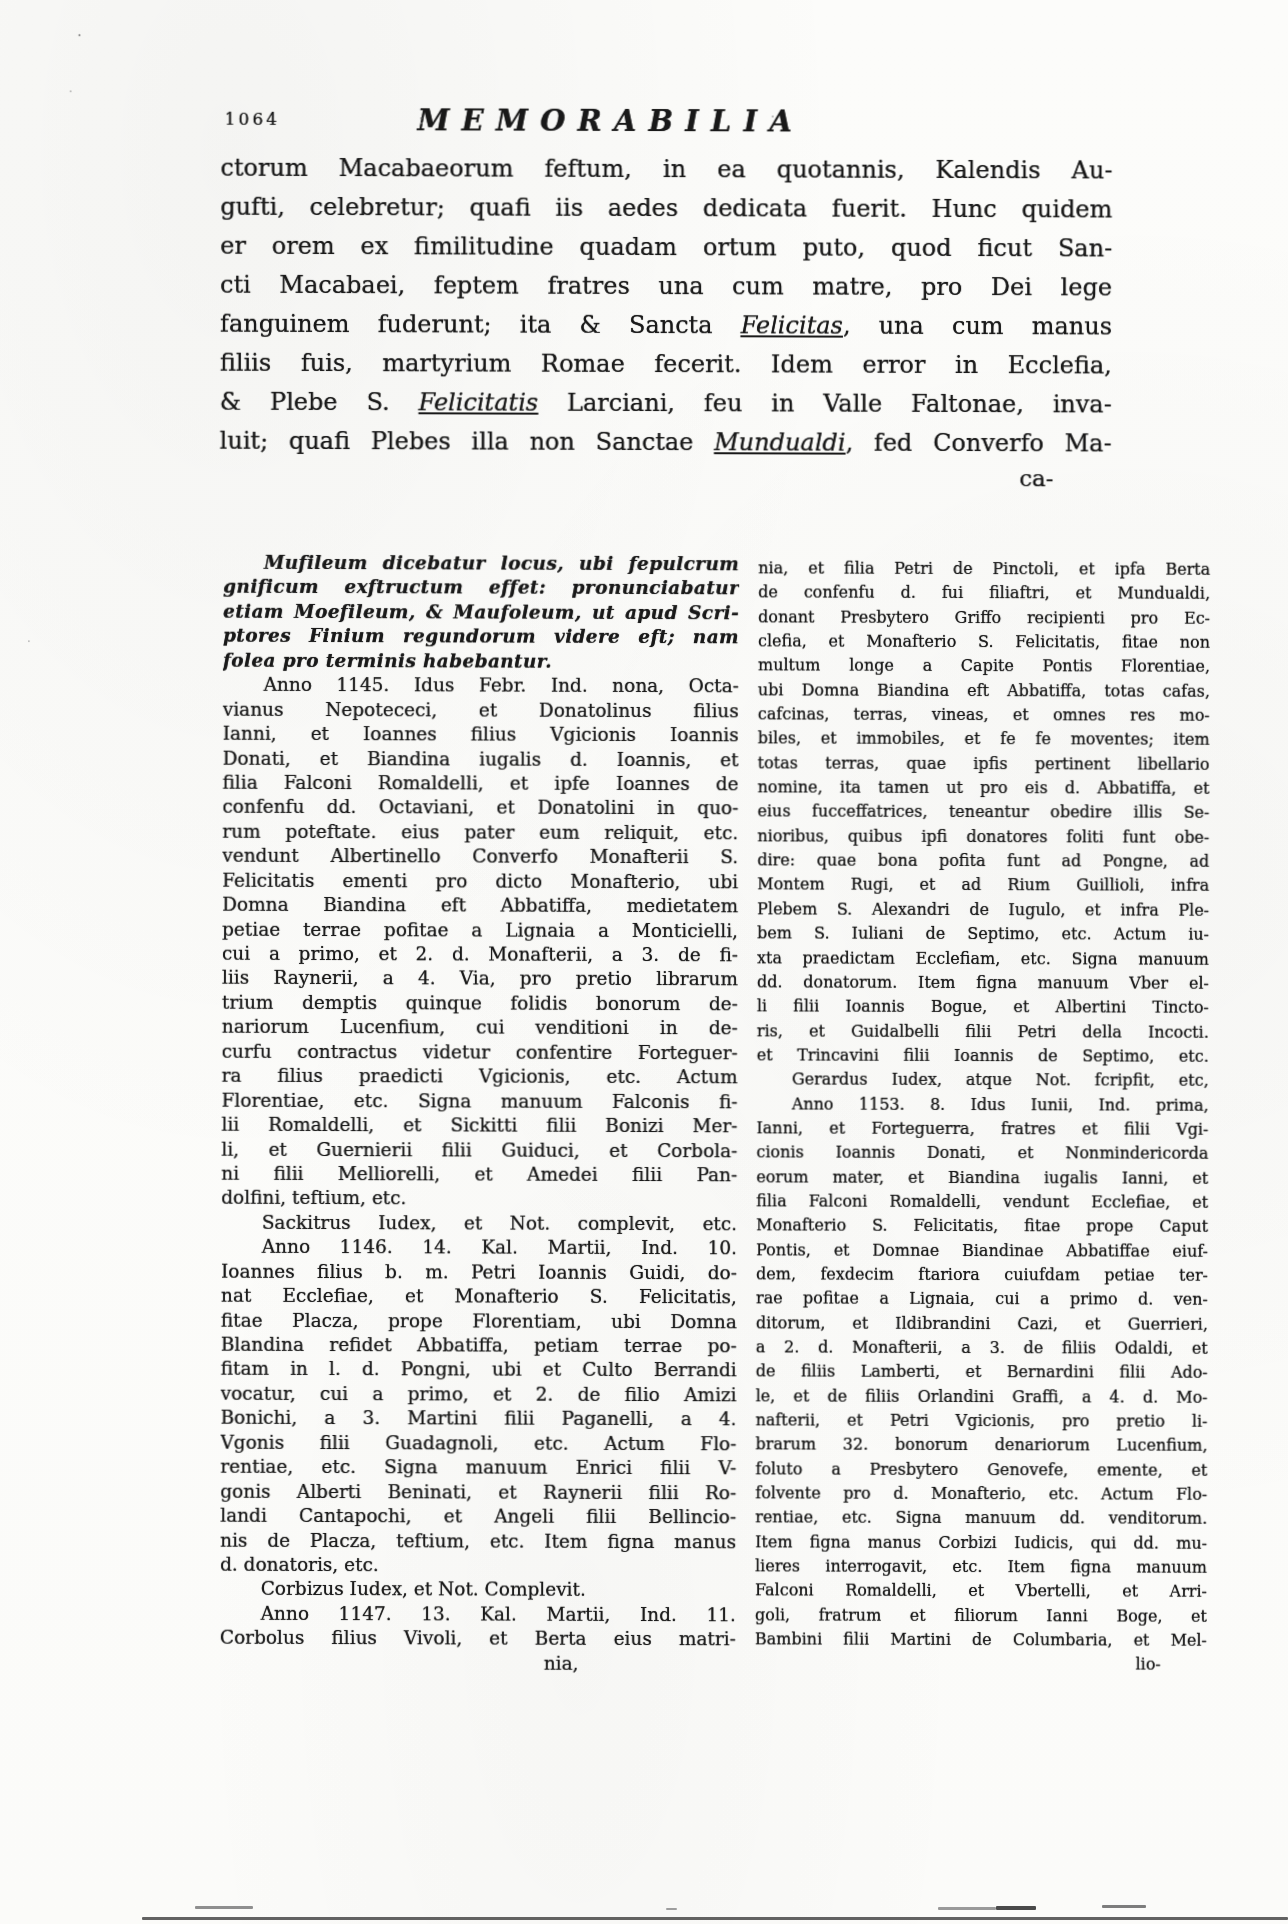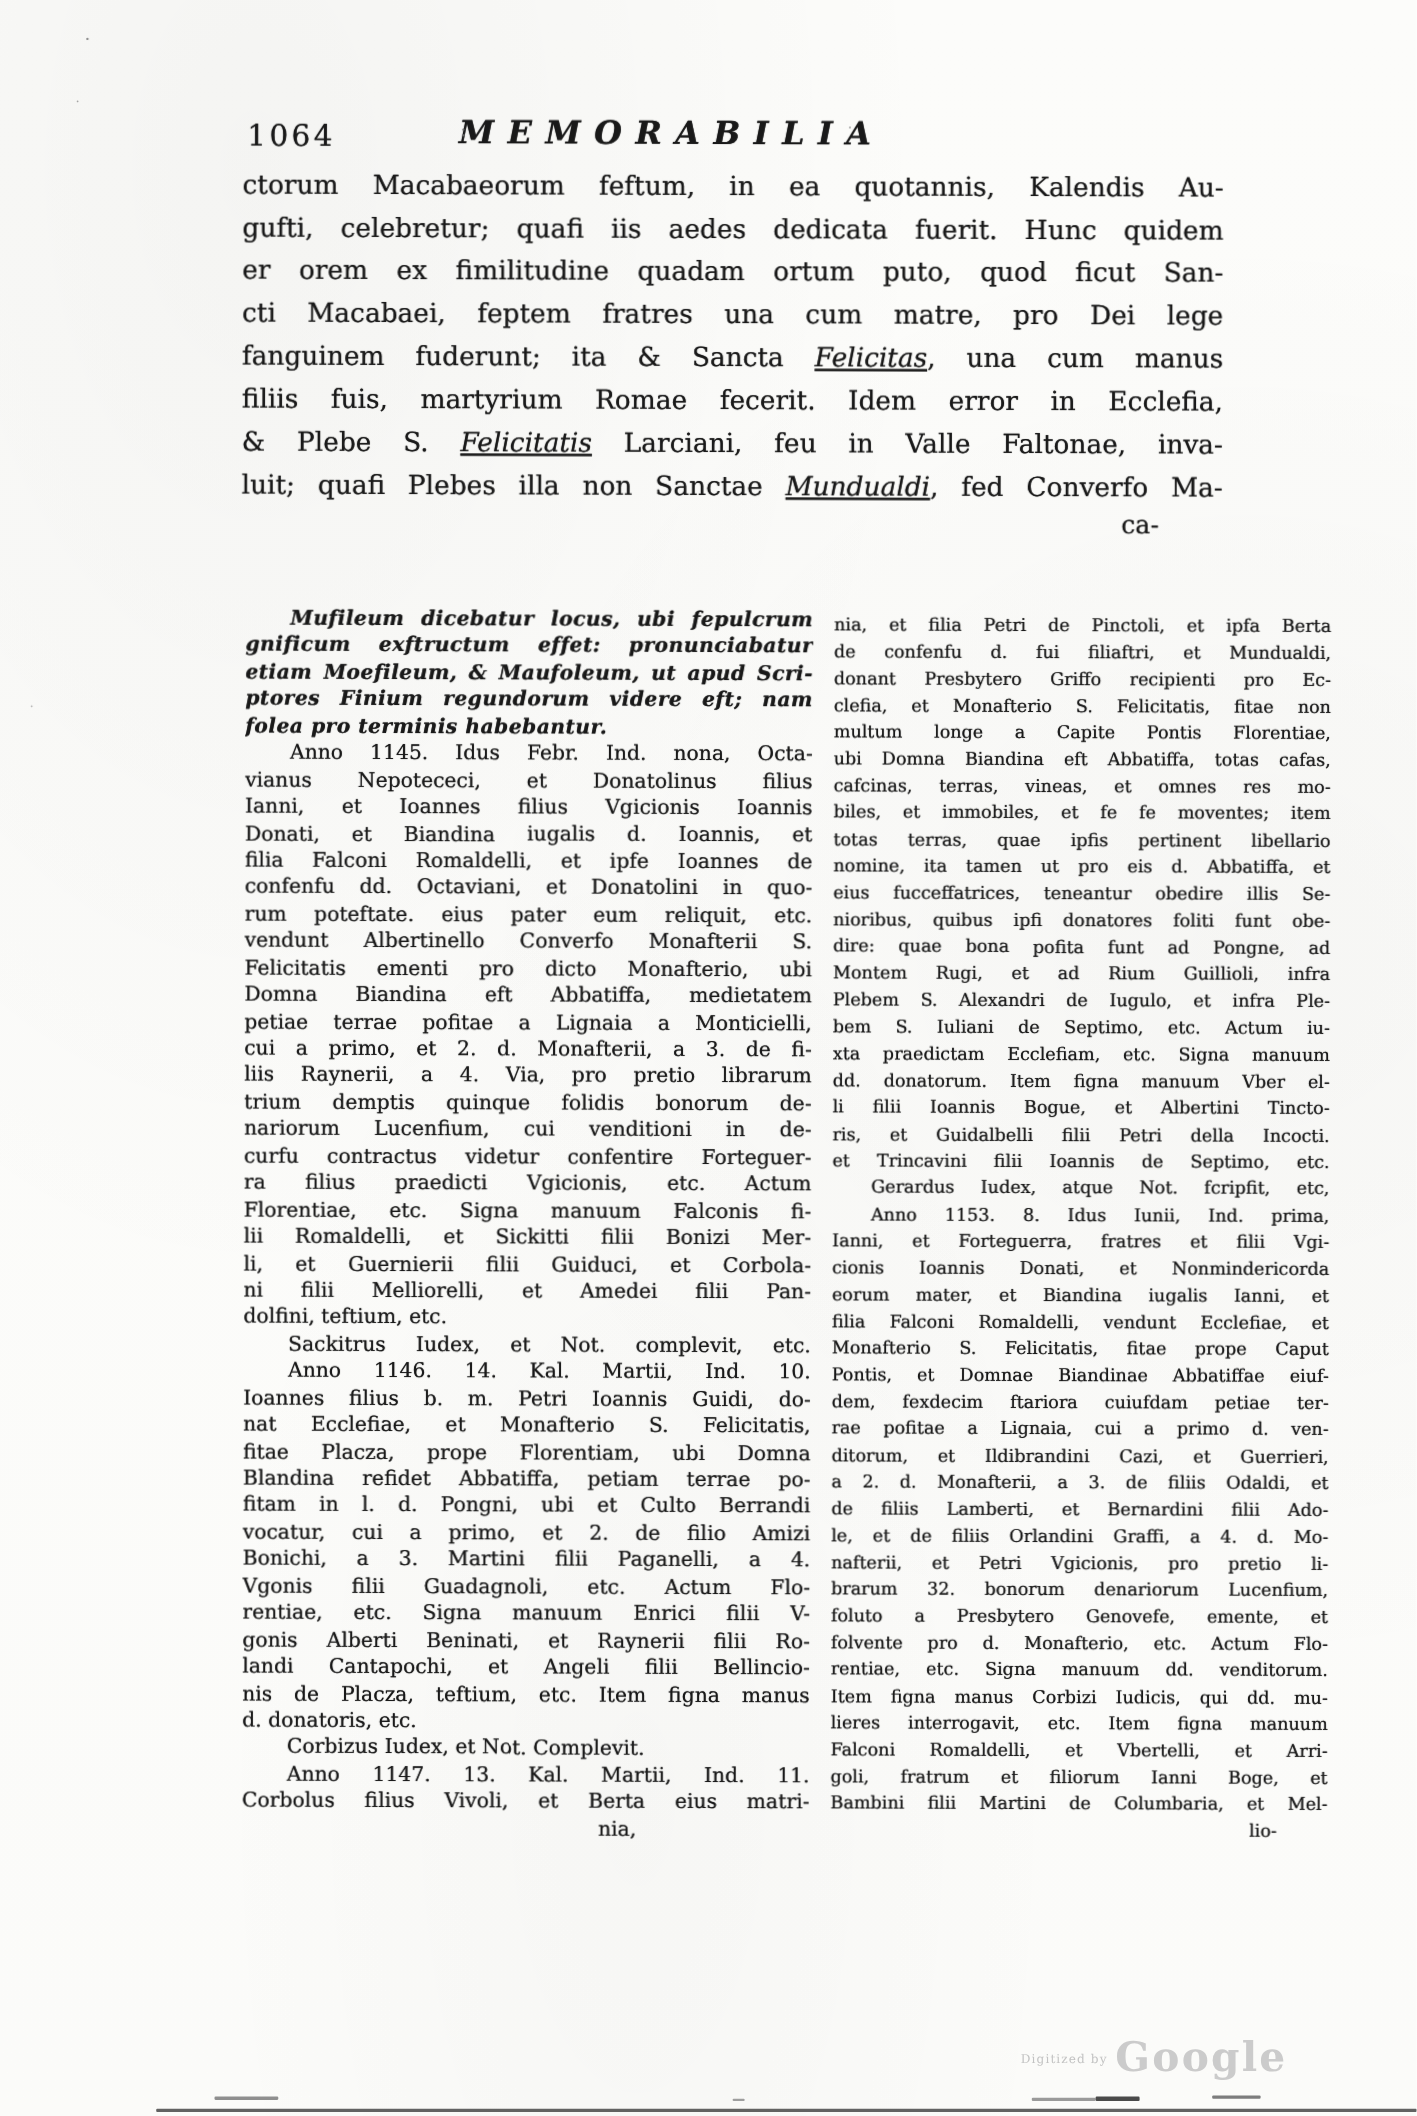--- a/index.html
+++ b/index.html
@@ -17,21 +17,21 @@
   }
   .content{
     position:absolute;inset:0;
     transform:rotate(0.18deg);
     filter:blur(0.28px);
   }
   .txt{ text-shadow:0 0 0.7px rgba(15,15,15,0.8); }
 
   .pagenum{
     position:absolute;left:222px;top:110px;
-    font-size:27px;letter-spacing:3px;
+    font-size:17px;letter-spacing:3px;
   }
   .title{
     position:absolute;left:218px;top:104px;width:892px;
     padding-right:112px;box-sizing:border-box;
     text-align:center;
     font-style:italic;font-weight:bold;
     font-size:29px;letter-spacing:0.42em;
   }
 
   #intro{
@@ -199,23 +199,20 @@
         <div class="line cw cw-right">lio-</div>
       </div>
 
     <span class="speck" style="left:74px;top:30px;font-size:16px;">·</span>
     <span class="speck" style="left:66px;top:88px;font-size:12px;color:#a5a5a5;">·</span>
     <span class="speck" style="left:416px;top:112px;font-size:16px;color:#6a6a6a;">:</span>
     <span class="speck" style="left:768px;top:110px;font-size:13px;color:#9a9a9a;">·</span>
     <span class="speck" style="left:26px;top:638px;font-size:12px;color:#b0b0b0;">·</span>
   </div>
 
-  <div class="watermark">
-    <span class="wm-pre">Digitized by</span><span class="wm-brand">Google</span>
-  </div>
 
   <div class="art" style="left:195px;top:1906px;width:58px;height:3px;background:#8f8f8f;"></div>
   <div class="art" style="left:666px;top:1908px;width:11px;height:2px;background:#9e9e9e;"></div>
   <div class="art" style="left:938px;top:1907px;width:58px;height:3px;background:#9a9a9a;"></div>
   <div class="art" style="left:996px;top:1906px;width:40px;height:4px;background:#4a4a4a;"></div>
   <div class="art" style="left:1102px;top:1905px;width:44px;height:3px;background:#7d7d7d;"></div>
   <div class="art" style="left:142px;top:1917px;width:1146px;height:3px;background:#3c3c3c;opacity:.8;"></div>
 </div>
 
 </body></html>

